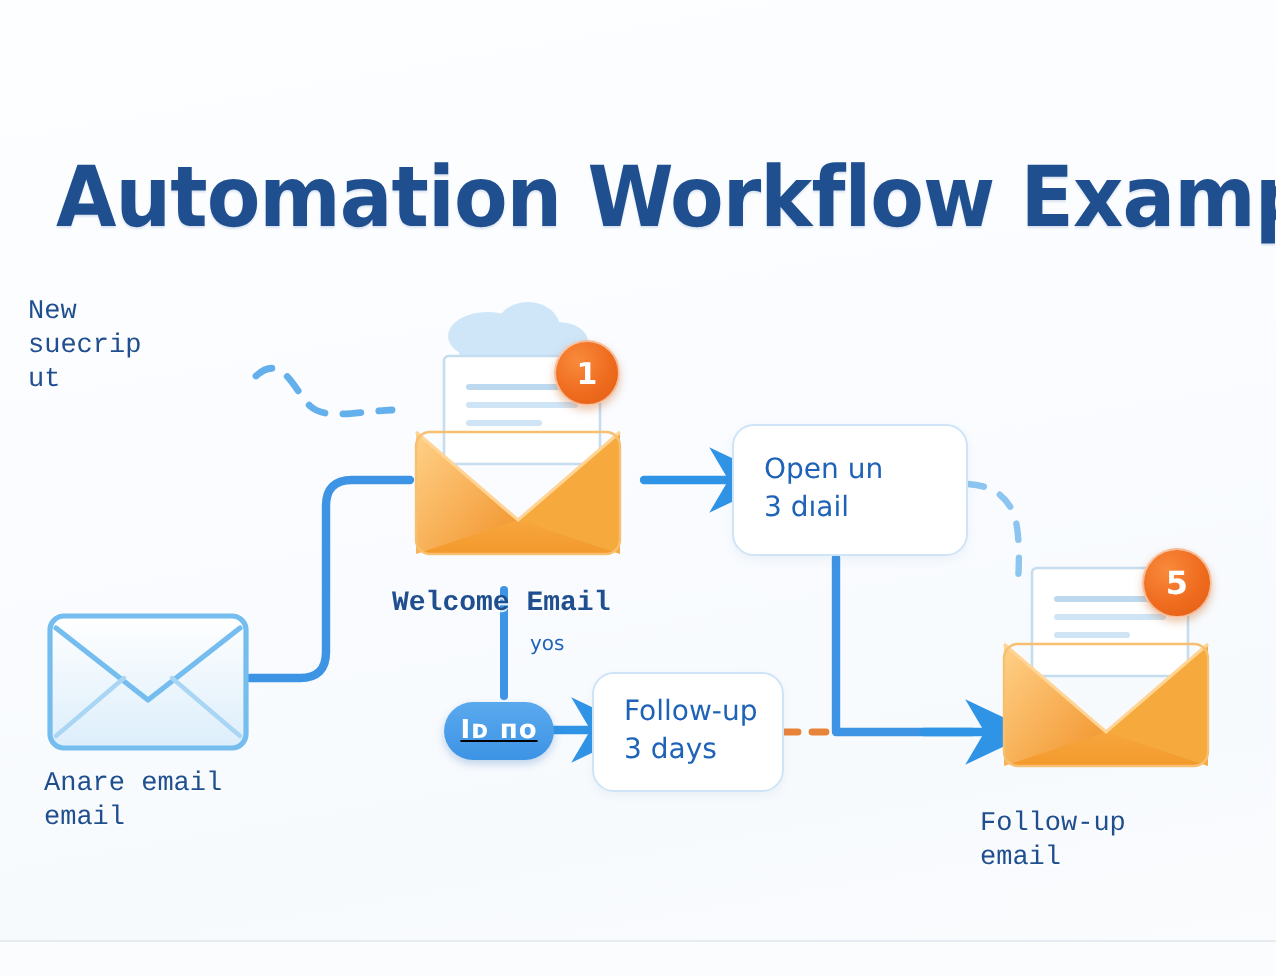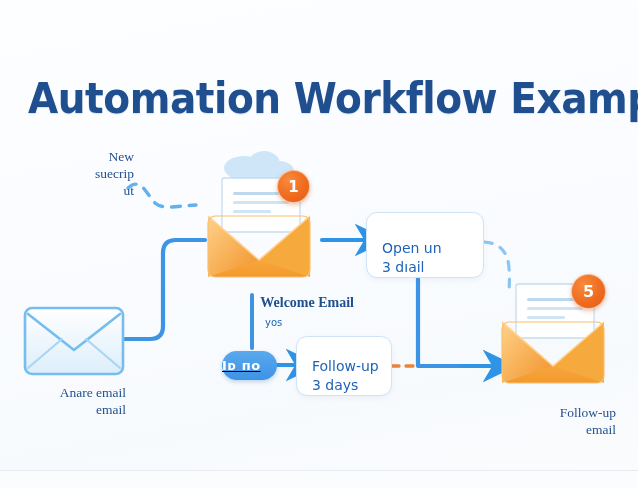--- a/index.html
+++ b/index.html
@@ -61,22 +61,22 @@
     top: 0;
     width: 638px;
     height: 488px;
   }
 
   
   .node {
     position: absolute;
   }
   .node-caption {
-    text-align: right;
-    font-family: Liberation Serif, serif;
+    text-align: left;
+    font-family: Liberation Mono, monospace;
     color: #1f4f8f;
     font-size: 13.5px;
     line-height: 17px;
     white-space: pre-line;
     text-shadow: 0 1px 0 rgba(255,255,255,0.85);
   }
   .node-caption.bold {
     font-weight: bold;
     font-size: 14px;
   }
@@ -103,39 +103,40 @@
   }
 
   
   .step-box {
     position: absolute;
     background: #ffffff;
     border: 1.6px solid #cfe4f7;
     border-radius: 11px;
     box-shadow: 0 2px 5px rgba(120,160,200,0.10);
     display: flex;
-    align-items: flex-end;
+    align-items: center;
     padding-left: 15px;
     box-sizing: border-box;
   }
   .step-box .step-text {
     font-family: "DejaVu Sans", sans-serif;
     color: #1f63b8;
     font-size: 14px;
     line-height: 19px;
     white-space: pre-line;
   }
 
   
   .pill {
     position: absolute;
     background: linear-gradient(180deg, #5aa9ee 0%, #3d93e4 100%);
     border-radius: 999px;
     display: flex;
     align-items: center;
+    justify-content: center;
     box-shadow: 0 2px 4px rgba(60,120,190,0.30);
     text-decoration: underline;
   }
   .pill .pill-text {
     color: #ffffff;
     font-family: "DejaVu Sans", sans-serif;
     font-weight: bold;
     font-size: 13px;
     letter-spacing: 0.5px;
   }
@@ -239,21 +240,21 @@
         <rect x="37" y="62" width="38" height="3" rx="1.5" fill="#cfe4f5"></rect>
 
         <path d="M12,68 L63,112 L114,68 L114,122 a7,7 0 0 1 -7,7 L19,129 a7,7 0 0 1 -7,-7 Z" fill="url(#envOrangeFace)"></path>
         <path d="M12,68 L63,112 L12,129 Z" fill="url(#envOrangeL)"></path>
         <path d="M114,68 L63,112 L114,129 Z" fill="#f6a93c"></path>
         <path d="M12,68 L63,112 L114,68" fill="none" stroke="#ffd494" stroke-width="1.6"></path>
         <rect x="12" y="68" width="102" height="61" rx="7" fill="none" stroke="#f7c070" stroke-width="1.2"></rect>
       </svg>
       <div class="badge" style="left:81px; top:22px; width:31px; height:31px; font-size:15px;">1</div>
     </div>
-    <div class="node-caption bold" style="width:126px; margin-top:4px;margin-left:32px;">Welcome Email</div>
+    <div class="node-caption bold" style="width:126px; margin-top:4px;">Welcome Email</div>
   </div>
 
   <div class="node" style="left:490px; top:278px;">
     <div class="env">
       <svg width="126" height="118" viewBox="0 0 126 118">
         <rect x="26" y="6" width="78" height="54" rx="2.5" fill="#ffffff" stroke="#c6dcef" stroke-width="1.3"></rect>
         <rect x="37" y="20" width="56" height="3" rx="1.5" fill="#bcd9f0"></rect>
         <rect x="37" y="29" width="56" height="3" rx="1.5" fill="#cfe4f5"></rect>
         <rect x="37" y="38" width="38" height="3" rx="1.5" fill="#cfe4f5"></rect>
         <path d="M12,44 L63,88 L114,44 L114,98 a7,7 0 0 1 -7,7 L19,105 a7,7 0 0 1 -7,-7 Z" fill="url(#envOrangeFace)"></path>

